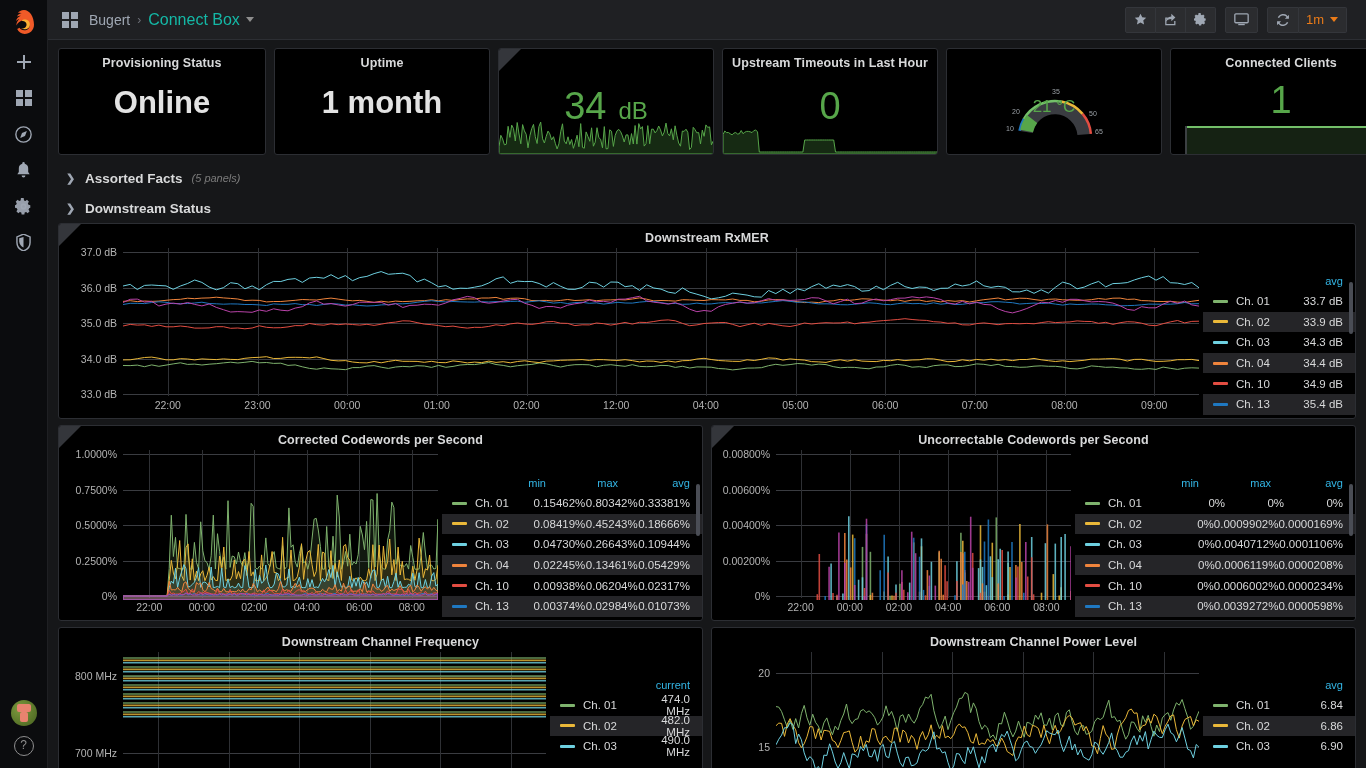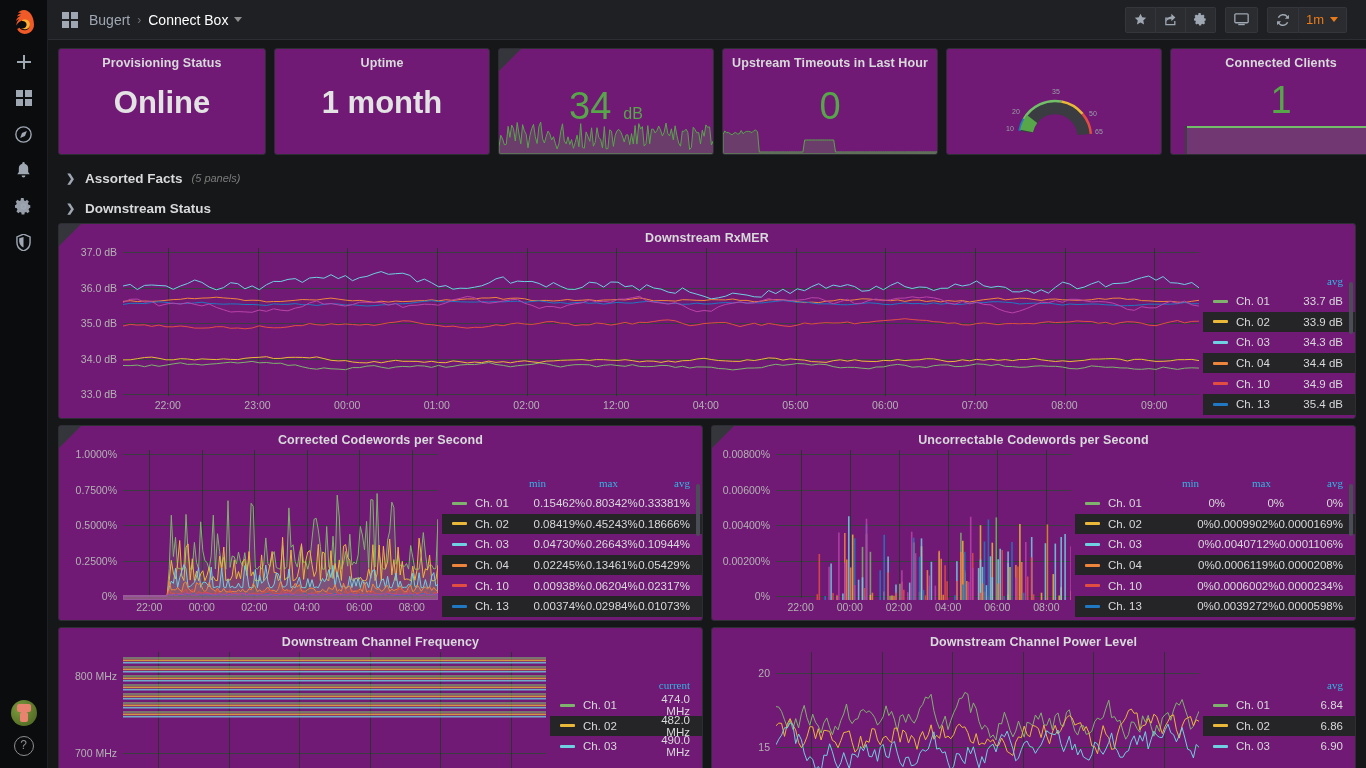--- a/index.html
+++ b/index.html
@@ -46,59 +46,59 @@
     background: #1f2023; border-bottom: 1px solid #2c2e33;
     display: flex; align-items: center; padding: 0 10px 0 14px;
   }
   .crumb-grid {
     display: grid; grid-template-columns: 7px 7px; grid-template-rows: 7px 7px;
     gap: 2px; margin-right: 11px;
   }
   .crumb-grid i { background: #9fa7b3; display: block; }
   .crumb-link { font-size: 14px; color: #9fa7b3; cursor: pointer; }
   .crumb-sep { font-size: 12px; color: #6e7079; margin: 0 7px; }
-  .crumb-current { font-size: 14px; color: #ffffff; cursor: pointer; }
+  .crumb-current { font-size: 16px; color: #14b8a6; cursor: pointer; }
   .caret { display: inline-block; margin-left: 6px; border-left: 4px solid transparent;
            border-right: 4px solid transparent; border-top: 5px solid #8e8e8e; vertical-align: middle; }
   .nav-right { margin-left: auto; display: flex; align-items: center; gap: 0; }
   .tbtn {
     height: 26px; min-width: 30px; padding: 0 8px; background: #2b2c2f; border: 1px solid #34363b;
     display: flex; align-items: center; justify-content: center; color: #9fa7b3;
     cursor: pointer; font-size: 13px;
   }
   .tgroup { display: flex; margin-right: 9px; }
   .tgroup .tbtn { border-radius: 0; border-left-width: 0; }
   .tgroup .tbtn:first-child { border-left-width: 1px; border-radius: 2px 0 0 2px; }
   .tgroup .tbtn:last-child { border-radius: 0 2px 2px 0; }
   .tbtn.solo { border-radius: 2px; margin-right: 9px; }
   .time-pick { gap: 6px; padding: 0 11px; color: #c7d0d9; }
   .refresh-rate { color: #eb7b18; padding-left: 7px; padding-right: 8px; }
   
   #dash { position: absolute; left: 48px; top: 40px; width: 1318px; height: 728px; padding: 0 10px; }
   .panel-row { display: flex; gap: 8px; }
   .panel {
-    background: #701a75; border: 1px solid #2c2e33; border-radius: 3px;
+    background: #000000; border: 1px solid #2c2e33; border-radius: 3px;
     position: relative; overflow: hidden;
   }
   .panel-title {
     text-align: center; font-size: 12.5px; color: #d8d9da; font-weight: 600;
     padding-top: 7px; letter-spacing: .1px;
   }
   .info-corner {
     position: absolute; left: 0; top: 0; width: 0; height: 0;
     border-top: 22px solid #34363b; border-right: 22px solid transparent;
   }
   
   .stat-panel { height: 107px; flex: 1; }
   .stat-value {
     position: absolute; left: 0; right: 0; top: 36px; text-align: center;
     font-size: 31px; font-weight: 600; color: #e3e3e3;
   }
   .stat-value.green { color: #57a64a; font-size: 38px; font-weight: 400; }
-  .stat-unit { font-size: 16px; font-weight: 400; margin-left: 12px; }
+  .stat-unit { font-size: 24px; font-weight: 400; margin-left: 12px; }
   .spark { position: absolute; left: 0; right: 0; bottom: 0; height: 42px; }
   .bargauge-wrap { position: absolute; left: 14px; right: 4px; bottom: 0; height: 28px; }
   .bargauge-fill {
     position: absolute; left: 2px; bottom: 0; width: calc(100% - 2px); height: 28px;
     background: rgba(115,191,105,.18); border-top: 2px solid #73bf69;
   }
   .bargauge-axisline { position: absolute; left: 0; bottom: 0; width: 2px; height: 28px; background: #3c4043; }
   
   .row-header {
     height: 30px; display: flex; align-items: center; gap: 9px;
@@ -120,21 +120,21 @@
   .xtick {
     position: absolute; top: 3px; font-size: 10.5px; color: #b3b3b3; transform: translateX(-50%);
     white-space: nowrap;
   }
   
   .legend { position: absolute; top: 24px; right: 0; bottom: 2px; overflow: hidden; }
   .legend-head {
     display: flex; justify-content: flex-end; font-size: 11px; color: #33b5e5;
     padding: 3px 12px 4px 0; cursor: pointer;
   }
-  .legend-head span { width: 72px; text-align: right; font-family: Liberation Serif, serif; }
+  .legend-head span { width: 72px; text-align: right; }
   .legend-row {
     display: flex; align-items: center; font-size: 11.5px; color: #d8d9da;
     height: 20.6px; padding-right: 12px; cursor: pointer;
   }
   .legend-row:nth-child(odd) { background: #252528; }
   .legend-swatch { width: 15px; height: 3px; border-radius: 1px; margin: 0 8px 0 10px; flex: none; }
   .legend-name { width: 58px; flex: none; }
   .legend-val { width: 72px; text-align: right; }
   .legend-scroll {
     position: absolute; right: 2px; width: 4px; border-radius: 2px; background: #4a4d55;
@@ -291,20 +291,21 @@
           <path d="M76.8,44.0 A36,36 0 0 1 114.3,26.5" fill="none" stroke="#73bf69" stroke-width="2.5"></path>
           <path d="M114.3,26.5 A36,36 0 0 1 135.6,38.9" fill="none" stroke="#eab839" stroke-width="2.5"></path>
           <path d="M135.6,38.9 A36,36 0 0 1 143.9,58.9" fill="none" stroke="#e24d42" stroke-width="2.5"></path>
           <path d="M79.6,56.0 A29,29 0 0 1 85.1,44.1" fill="none" stroke="#57a64a" stroke-width="13"></path>
         </svg>
         <div class="gauge-tick" style="left:59px;top:76px">10</div>
         <div class="gauge-tick" style="left:65px;top:59px">20</div>
         <div class="gauge-tick" style="left:105px;top:39px">35</div>
         <div class="gauge-tick" style="left:142px;top:61px">50</div>
         <div class="gauge-tick" style="left:148px;top:79px">65</div>
+        <div class="gauge-val">21 °C</div>
       </div>
       <div class="panel stat-panel" style="flex: 0 0 222px;">
         <div class="panel-title">Connected Clients</div>
         <div class="stat-value green" style="top:30px">1</div>
         <div class="bargauge-wrap">
           <div class="bargauge-fill"></div>
           <div class="bargauge-axisline"></div>
         </div>
       </div>
     </div>

